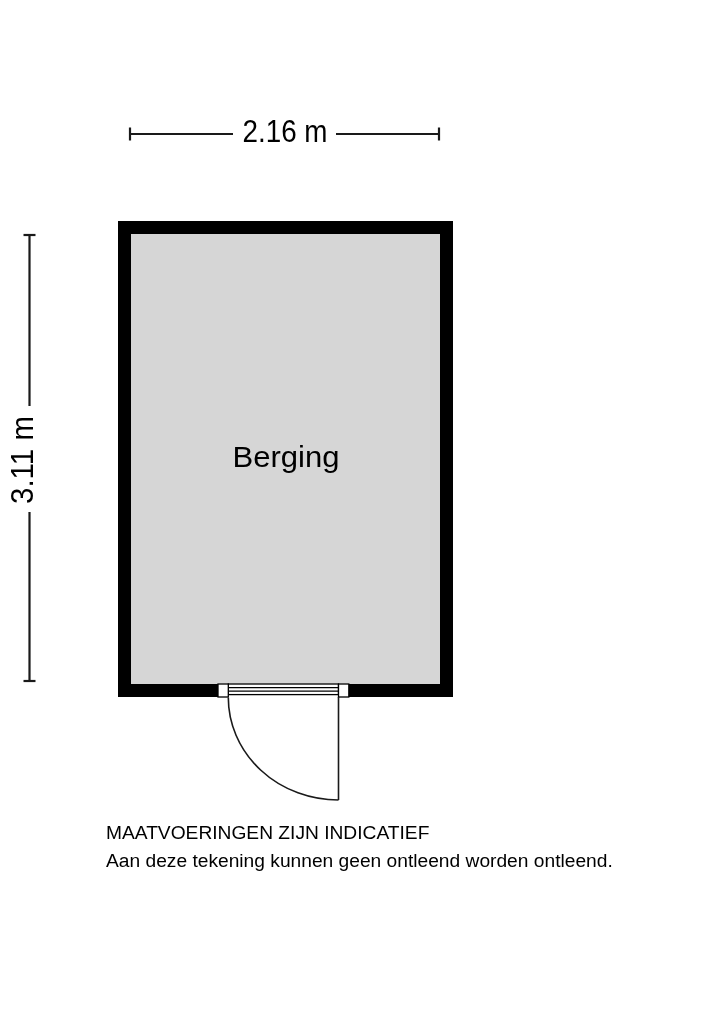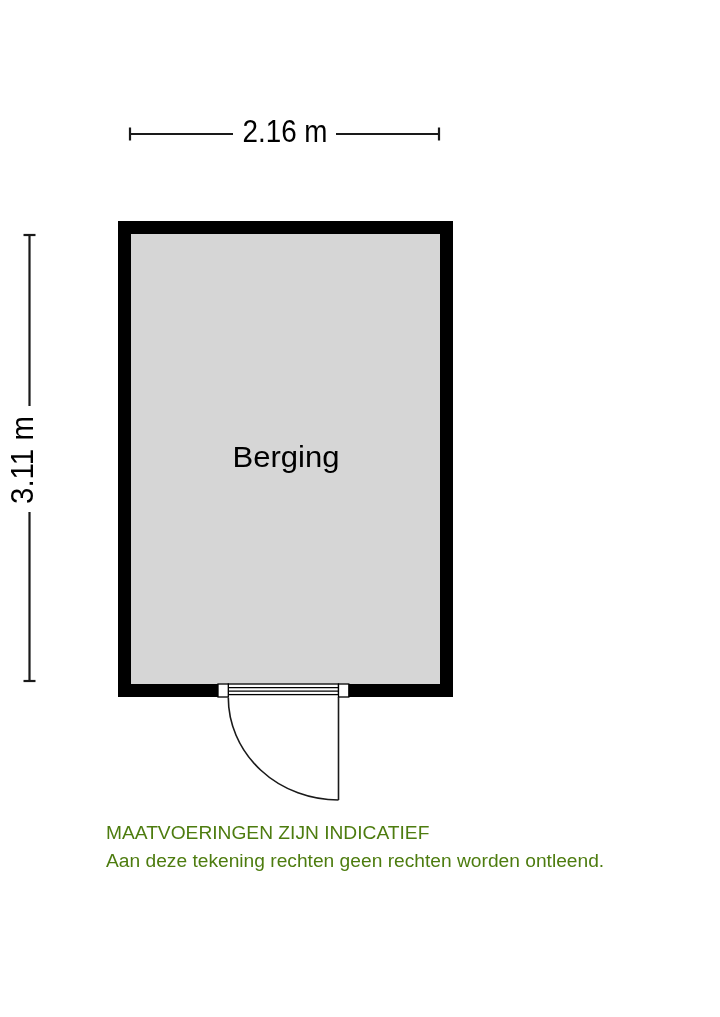--- a/index.html
+++ b/index.html
@@ -53,21 +53,21 @@
     font-family: "Liberation Sans", sans-serif;
     font-size: 30px;
     fill: #000000;
   }
   .footer {
     position: absolute;
     left: 106px;
     top: 819px;
     font-size: 19.2px;
     line-height: 27.5px;
-    color: #4d7c0f;
+    color: #000000;
     white-space: nowrap;
   }
 </style>
 </head>
 <body>
 
 <div class="canvas">
 
   <svg width="720" height="1017" viewBox="0 0 720 1017">
 
@@ -99,16 +99,16 @@
       <line class="thin" x1="228.3" y1="691.1" x2="338.5" y2="691.1"></line>
       <rect class="thin" x="218" y="684" width="10.3" height="13" fill="#ffffff"></rect>
       <rect class="thin" x="338.5" y="684" width="10.3" height="13" fill="#ffffff"></rect>
       <line class="door-line" x1="338.5" y1="697" x2="338.5" y2="800"></line>
       <path class="door-line" d="M 228.3 697.5 A 110.2 102.5 0 0 0 338.5 800"></path>
     </g>
   </svg>
 
   <div class="footer">
     <div>MAATVOERINGEN ZIJN INDICATIEF</div>
-    <div>Aan deze tekening rechten geen rechten worden ontleend.</div>
+    <div>Aan deze tekening kunnen geen ontleend worden ontleend.</div>
   </div>
 
 </div>
 
 </body></html>

